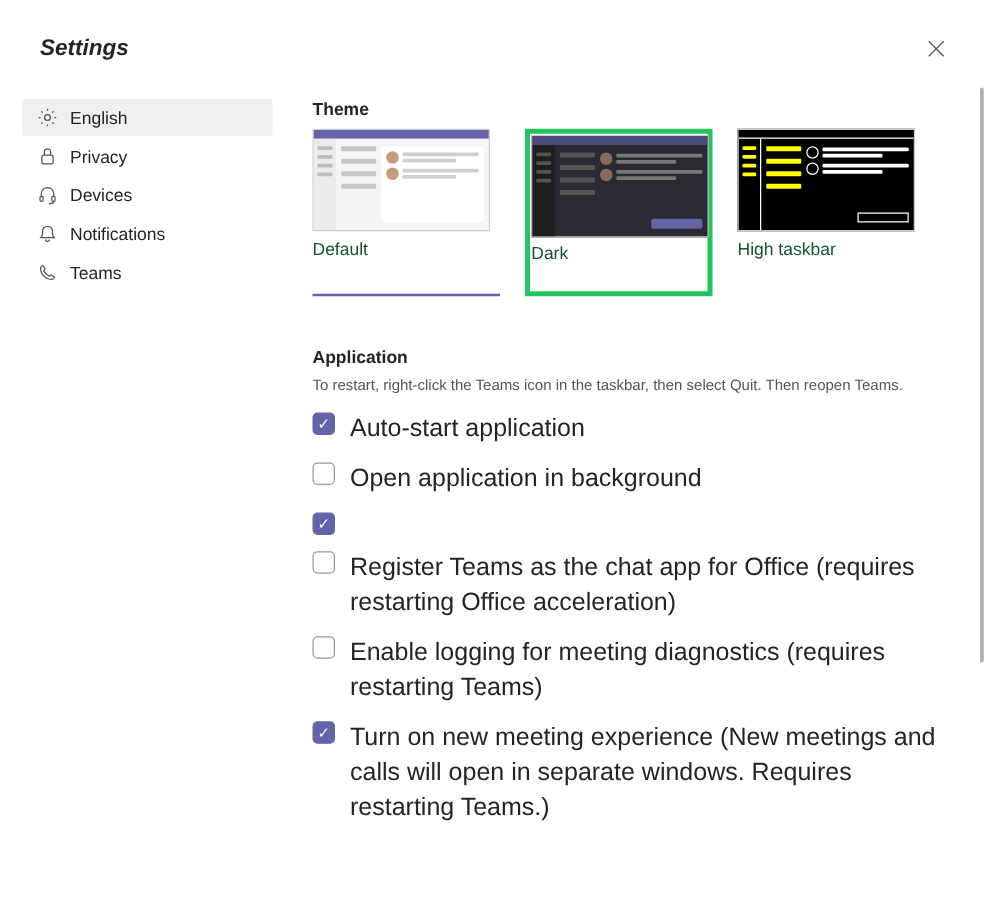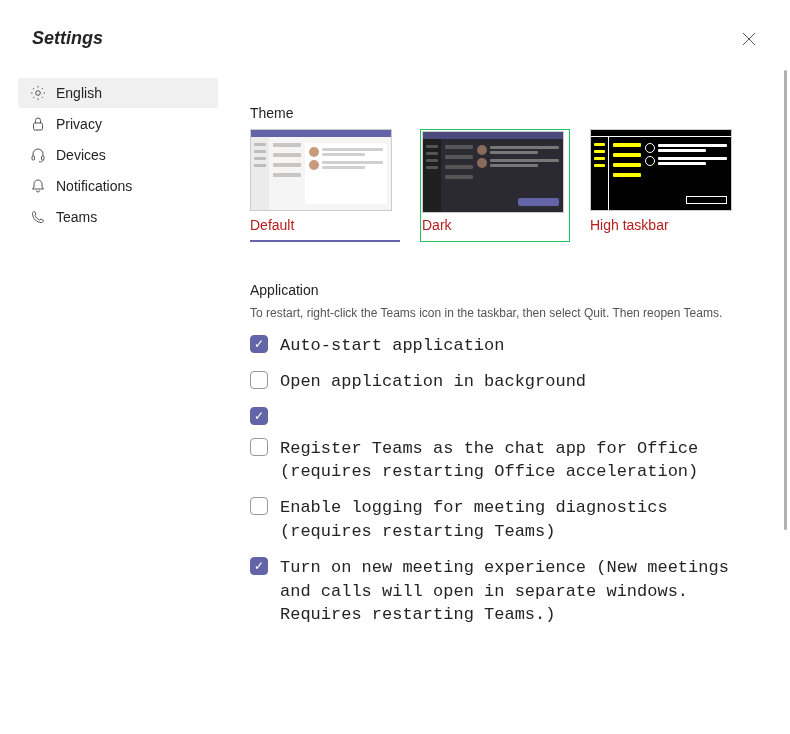--- a/index.html
+++ b/index.html
@@ -75,24 +75,23 @@
       color: #555;
     }
 
     .main {
       flex: 1;
       padding: 8px 30px 0 32px;
     }
 
     .section-heading {
       font-size: 14px;
-      font-weight: 400;
+      font-weight: 700;
       color: #252424;
       margin-bottom: 8px;
-      margin-top: 27px;
     }
 
     .theme-row {
       display: flex;
       gap: 20px;
       margin-bottom: 40px;
     }
 
     .theme-option {
       width: 150px;
@@ -108,31 +107,31 @@
     }
 
     .theme-option.selected .theme-preview {
       border: 1px solid #ccc;
     }
     .theme-option.selected {
       border-bottom: 2px solid #6264a7;
     }
 
     .theme-option.highlighted {
-      border: 1px solid #22c55e;
-      padding: 1px 1px 4px 1px;
+      border: 4px solid #22c55e;
+      padding: 1px 1px 19px 1px;
     }
 
     .theme-option.highlighted .theme-preview {
       margin-bottom: 4px;
     }
 
     .theme-label {
       font-size: 14px;
-      color: #b91c1c;
+      color: #14532d;
       padding-bottom: 4px;
     }
 
     .section {
       margin-bottom: 26px;
     }
 
     .section-subtext {
       font-size: 12px;
       color: #555;
@@ -166,24 +165,23 @@
       color: #fff;
     }
 
     .checkbox.checked::after {
       content: "✓";
       font-size: 12px;
       color: #fff;
     }
 
     .checkbox-label {
-      font-size: 17px;
+      font-size: 20px;
       color: #252424;
       line-height: 1.4;
-      font-family: Liberation Mono, monospace;
     }
 
     .field-label {
       font-size: 12px;
       color: #555;
       margin-bottom: 6px;
       margin-top: 12px;
     }
 
     .select {

